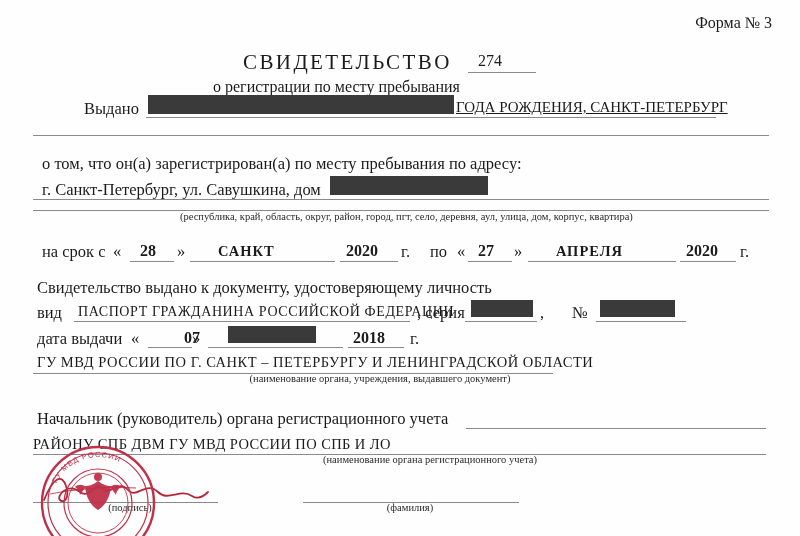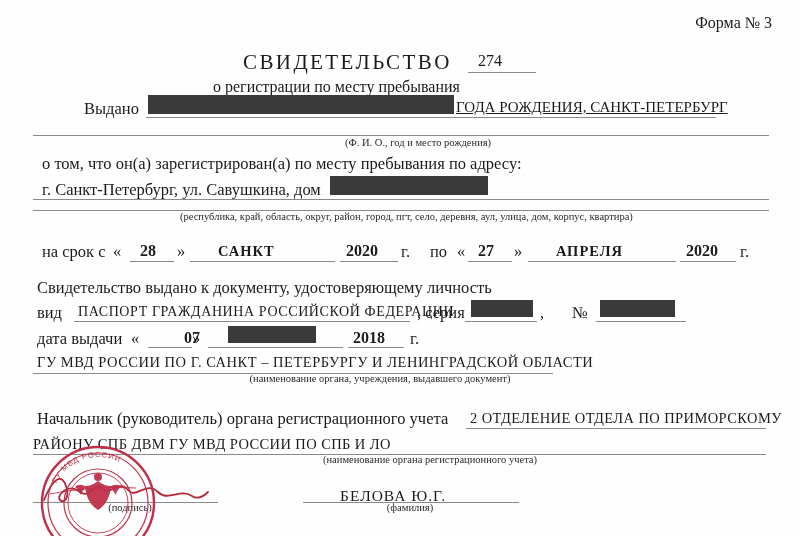--- a/index.html
+++ b/index.html
@@ -240,21 +240,20 @@
   <div class="txt" id="title">СВИДЕТЕЛЬСТВО</div>
   <div class="txt" id="cert-number">274</div>
   <div class="line" id="cert-number-line"></div>
   <div class="txt" id="subtitle">о регистрации по месту пребывания</div>
 
   <div class="txt" id="issued-label">Выдано</div>
   <div class="redact" id="issued-redact"></div>
   <div class="txt" id="issued-value">ГОДА РОЖДЕНИЯ, САНКТ-ПЕТЕРБУРГ</div>
   <div class="line" id="issued-line"></div>
   <div class="line" id="issued-line2"></div>
-  <div class="caption" id="fio-caption">(Ф. И. О., год и место рождения)</div>
 
   <div class="txt" id="reg-text">о том, что он(а) зарегистрирован(а) по месту пребывания по адресу:</div>
   <div class="txt" id="addr-text">г. Санкт-Петербург, ул. Савушкина, дом</div>
   <div class="redact" id="addr-redact"></div>
   <div class="line" id="addr-line"></div>
   <div class="line" id="addr-line2"></div>
   <div class="caption" id="addr-caption">(республика, край, область, округ, район, город, пгт, село, деревня, аул, улица, дом, корпус, квартира)</div>
 
   <div class="txt" id="term-label">на срок с</div>
   <div class="txt" id="q1">«</div>
@@ -298,35 +297,33 @@
   <div class="txt" id="g3">г.</div>
   <div class="line" id="dl1"></div>
   <div class="line" id="dl2"></div>
   <div class="line" id="dl3"></div>
 
   <div class="txt" id="authority">ГУ  МВД  РОССИИ  ПО  Г. САНКТ – ПЕТЕРБУРГУ  И  ЛЕНИНГРАДСКОЙ ОБЛАСТИ</div>
   <div class="line" id="authority-line"></div>
   <div class="caption" id="authority-caption">(наименование органа, учреждения, выдавшего документ)</div>
 
   <div class="txt" id="chief-label">Начальник (руководитель) органа регистрационного учета</div>
-  <div class="txt" id="chief-org1">2 ОТДЕЛЕНИЕ ОТДЕЛА  ПО ПРИМОРСКОМУ</div>
   <div class="line" id="chief-line1"></div>
   <div class="txt" id="chief-org2">РАЙОНУ СПБ ДВМ  ГУ  МВД  РОССИИ  ПО СПБ  И  ЛО</div>
   <div class="line" id="chief-line2"></div>
   <div class="caption" id="chief-caption">(наименование органа регистрационного учета)</div>
 
   <svg id="signature-mark" class="abs" viewBox="0 0 170 38">
     <path d="M4 30 C 14 6, 22 4, 26 16 C 30 28, 24 34, 20 30 C 16 26, 28 12, 40 22
              C 50 30, 56 10, 62 18 C 70 28, 78 8, 88 20 C 96 30, 106 10, 118 22
              C 128 32, 140 18, 152 26 C 158 30, 164 26, 168 22" fill="none" stroke="#b4283c" stroke-width="1.8" stroke-linecap="round"></path>
     <path d="M10 24 C 30 20, 60 16, 96 18" fill="none" stroke="#b4283c" stroke-width="1.2" opacity="0.8"></path>
   </svg>
   <div class="line" id="signature-line"></div>
   <div class="caption" id="signature-caption">(подпись)</div>
-  <div class="txt" id="surname">БЕЛОВА Ю.Г.</div>
   <div class="line" id="surname-line"></div>
   <div class="caption" id="surname-caption">(фамилия)</div>
 
   <svg id="stamp" class="abs" viewBox="0 0 140 100">
     <g stroke="#c0304a" fill="none">
       <circle cx="70" cy="60" r="56" stroke-width="2.4"></circle>
       <circle cx="70" cy="60" r="50" stroke-width="1.2"></circle>
       <circle cx="70" cy="60" r="34" stroke-width="1.2"></circle>
       <circle cx="70" cy="60" r="30" stroke-width="0.9"></circle>
     </g>

